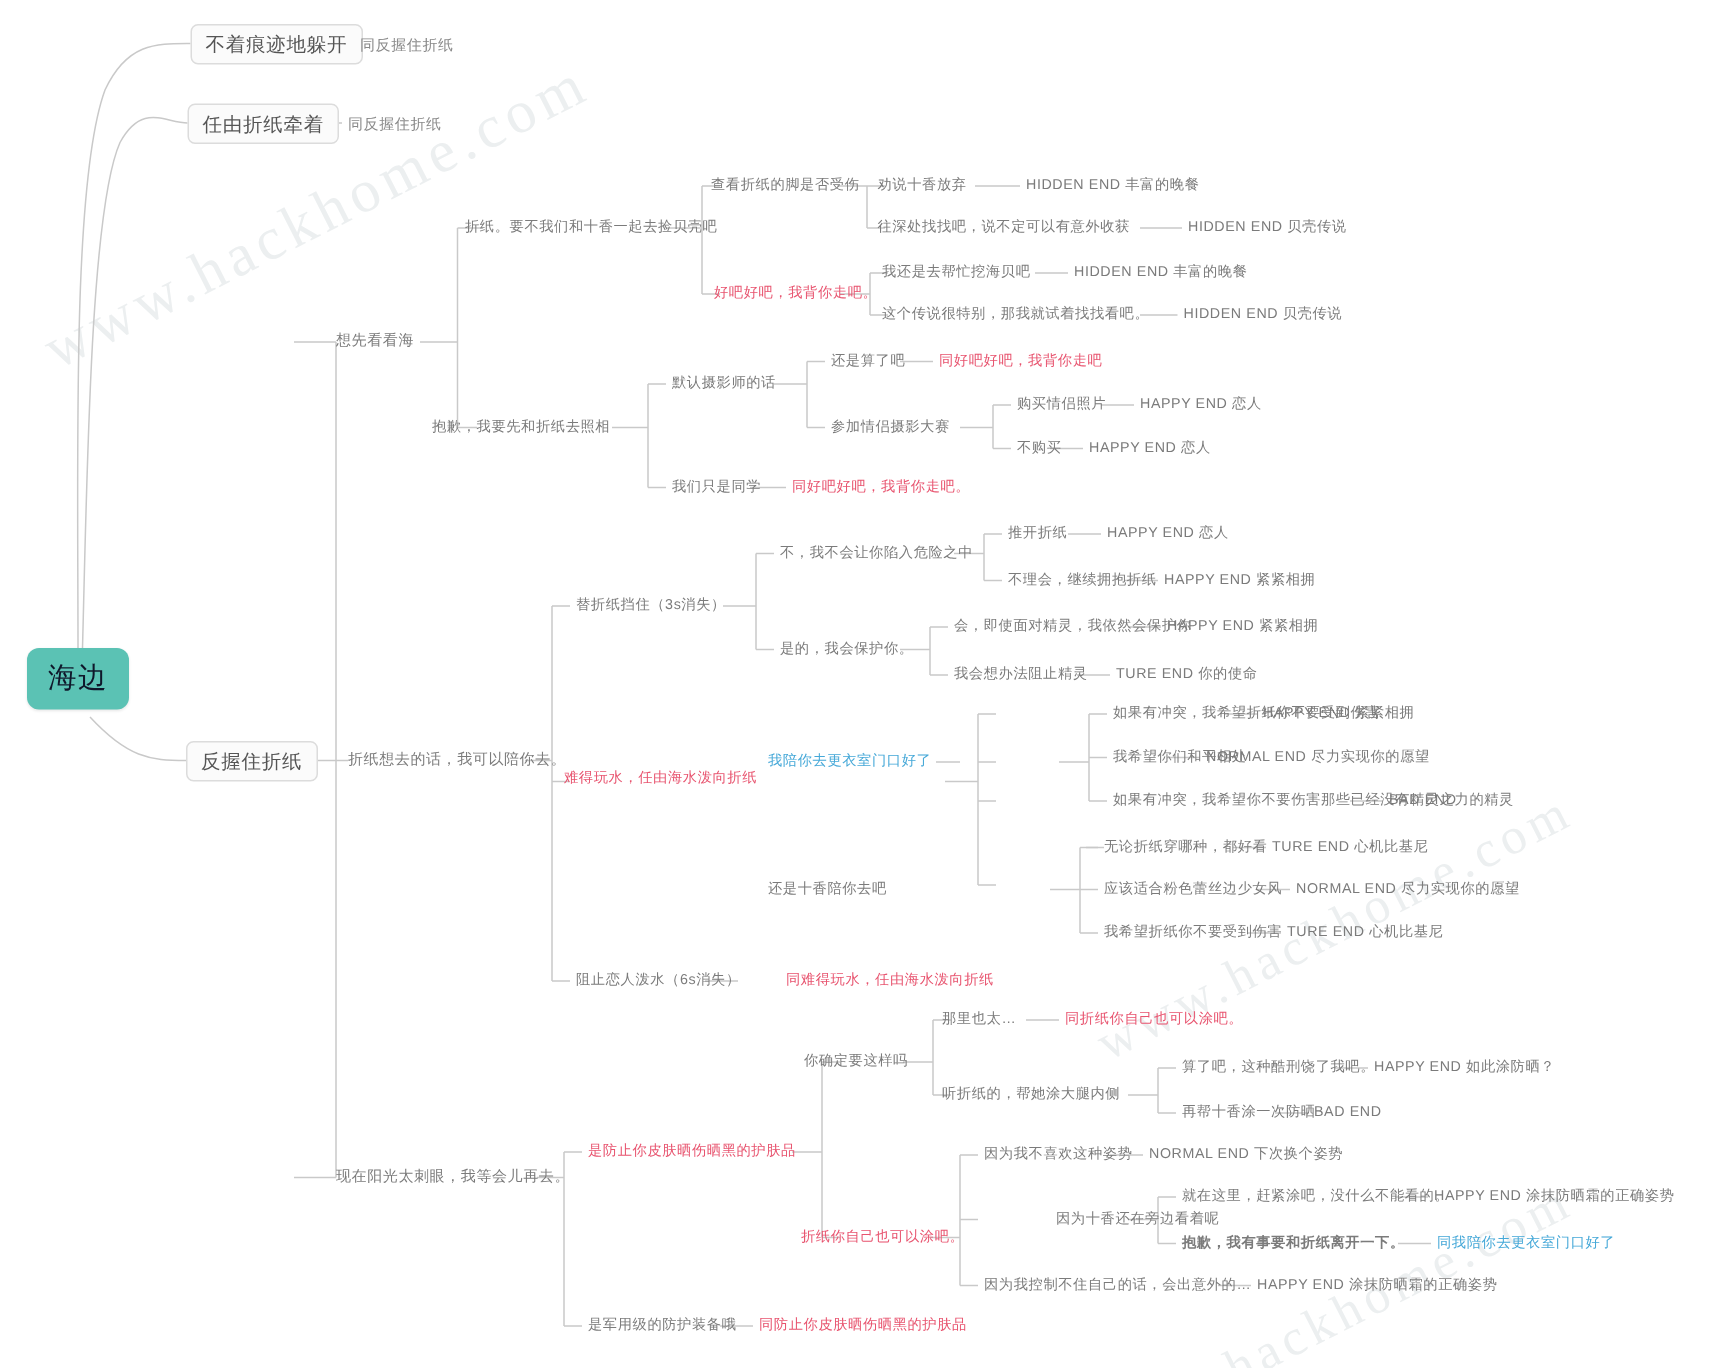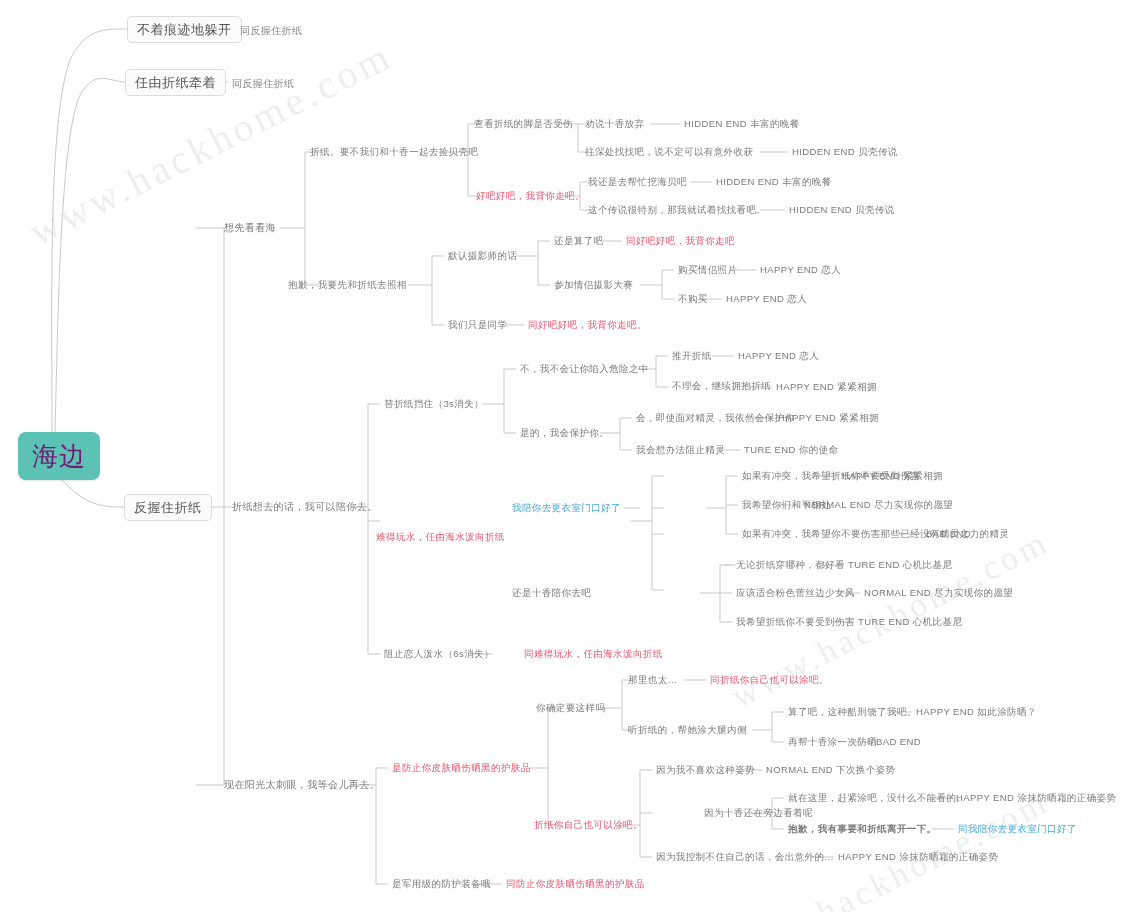--- a/index.html
+++ b/index.html
@@ -11,23 +11,23 @@
     position:relative;
   }
   #canvas{position:absolute;left:0;top:0;width:1139px;height:912px;}
   svg.links{position:absolute;left:0;top:0;width:1139px;height:912px;pointer-events:none;}
 
   .node{position:absolute;white-space:nowrap;line-height:1;}
 
   
   .root{
     background:#5bc2b4;
-    color:#701a75;
+    color:#0f172a;
     border-radius:8px;
-    font-size:26px;
+    font-size:19px;
     padding:11px 14px;
     letter-spacing:1px;
     box-shadow:0 1px 2px rgba(0,0,0,.10);
   }
   
   .boxed{
     background:#fbfbfb;
     border:1px solid #dcdcdc;
     border-radius:5px;
     color:#555;
@@ -270,21 +270,21 @@
   <div class="node txt" style="left:738px;top:351px;">HAPPY END 恋人</div>
   <div class="node txt" style="left:672px;top:382px;font-family:Liberation Mono, monospace;">不理会，继续拥抱折纸</div>
   <div class="node txt" style="left:776px;top:382px;">HAPPY END 紧紧相拥</div>
 
   <div class="node txt" style="left:520px;top:428px;">是的，我会保护你。</div>
   <div class="node txt" style="left:636px;top:413px;">会，即使面对精灵，我依然会保护你</div>
   <div class="node txt" style="left:778px;top:413px;">HAPPY END 紧紧相拥</div>
   <div class="node txt" style="left:636px;top:445px;">我会想办法阻止精灵</div>
   <div class="node txt" style="left:744px;top:445px;">TURE END 你的使命</div>
 
-  <div class="node txt red" style="left:376px;top:532px;">难得玩水，任由海水泼向折纸</div>
+  <div class="node txt red" style="left:376px;top:514px;">难得玩水，任由海水泼向折纸</div>
 
   <div class="node txt blue" style="left:512px;top:503px;">我陪你去更衣室门口好了</div>
   <div class="node txt" style="left:742px;top:471px;">如果有冲突，我希望折纸你不要受到伤害</div>
   <div class="node txt" style="left:842px;top:471px;">HAPPY END 紧紧相拥</div>
   <div class="node txt" style="left:742px;top:500px;">我希望你们和平相处</div>
   <div class="node txt" style="left:804px;top:500px;">NORMAL END 尽力实现你的愿望</div>
   <div class="node txt" style="left:742px;top:529px;">如果有冲突，我希望你不要伤害那些已经没有精灵之力的精灵</div>
   <div class="node txt" style="left:926px;top:529px;">BAD END</div>
 
   <div class="node txt" style="left:512px;top:588px;">还是十香陪你去吧</div>

